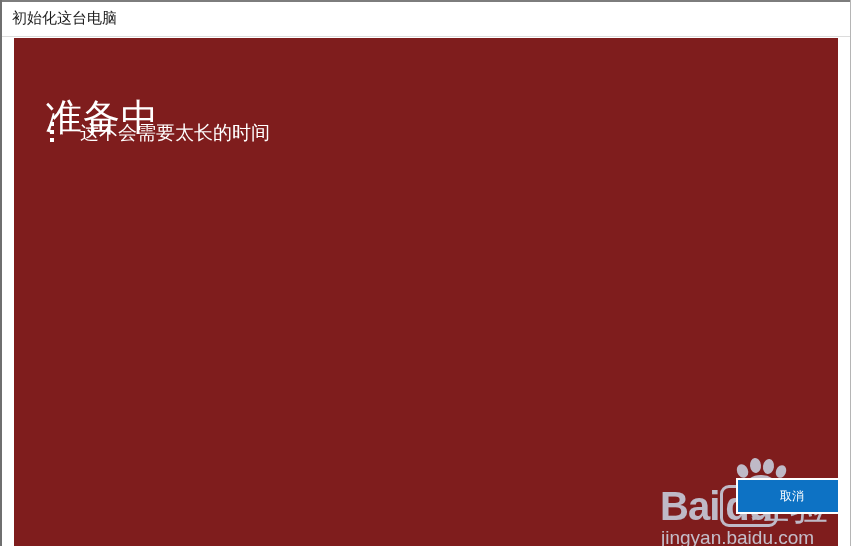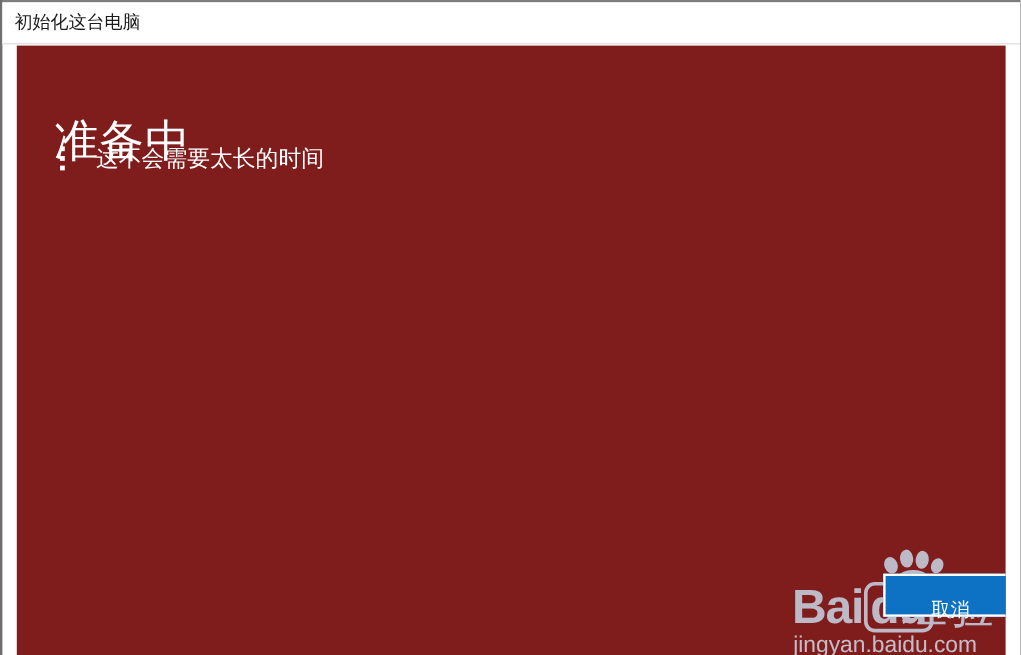--- a/index.html
+++ b/index.html
@@ -38,20 +38,21 @@
     background: #b5b5b5;
   }
   
   .titlebar {
     position: absolute;
     left: 2px; top: 2px;
     width: 848px; height: 35px;
     background: #ffffff;
     border-bottom: 1px solid #dcdcdc;
     box-sizing: border-box;
+    font-family: Liberation Serif, serif;
   }
   .titlebar-text {
     position: absolute;
     left: 10px; top: 7px;
     font-size: 15px;
     line-height: 19px;
     color: #1b1b1b;
     white-space: nowrap;
   }
   
@@ -161,25 +162,25 @@
   .paw .pad { left: 13px; top: 17px; width: 30px; height: 22px; border-radius: 48% 48% 44% 44%; }
   
   .cancel-button {
     position: absolute;
     left: 722px; top: 440px;
     width: 112px; height: 36px;
     border: 2px solid #ffffff;
     background: #0d72c4;
     box-sizing: border-box;
     color: #ffffff;
-    font-size: 16px;
+    font-size: 12px;
     line-height: 32px;
     text-align: center;
     font-family: "Liberation Sans", "DejaVu Sans", sans-serif;
-    padding: 13px;
+    padding: 0;
     cursor: pointer;
   }
 </style>
 </head>
 <body>
 
 <div id="screen">
 
   <div class="frame-top-border"></div>
   <div class="frame-left-border"></div>

